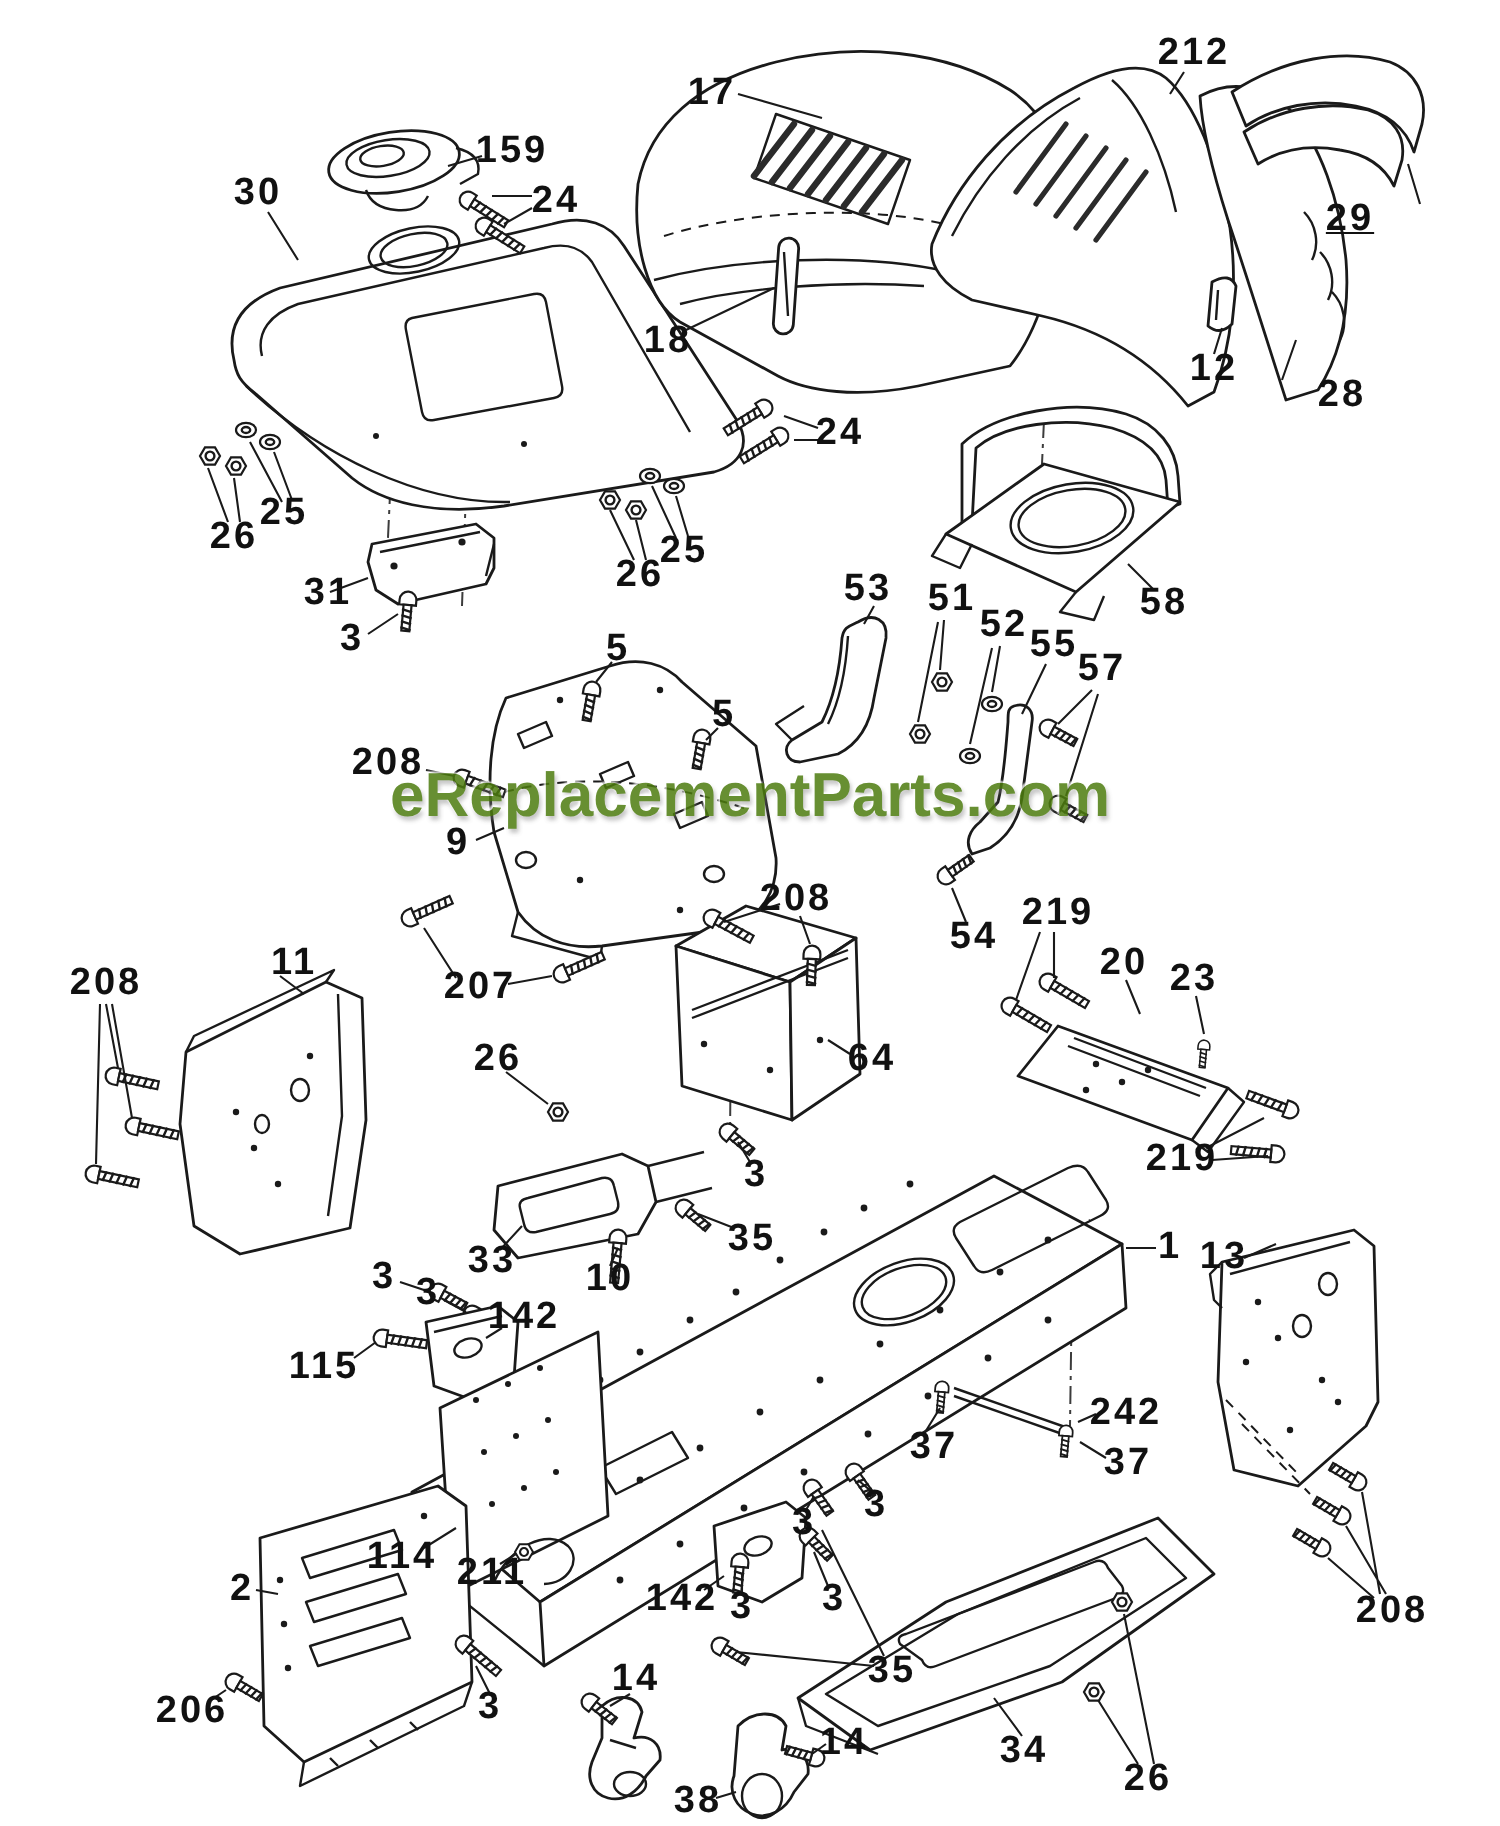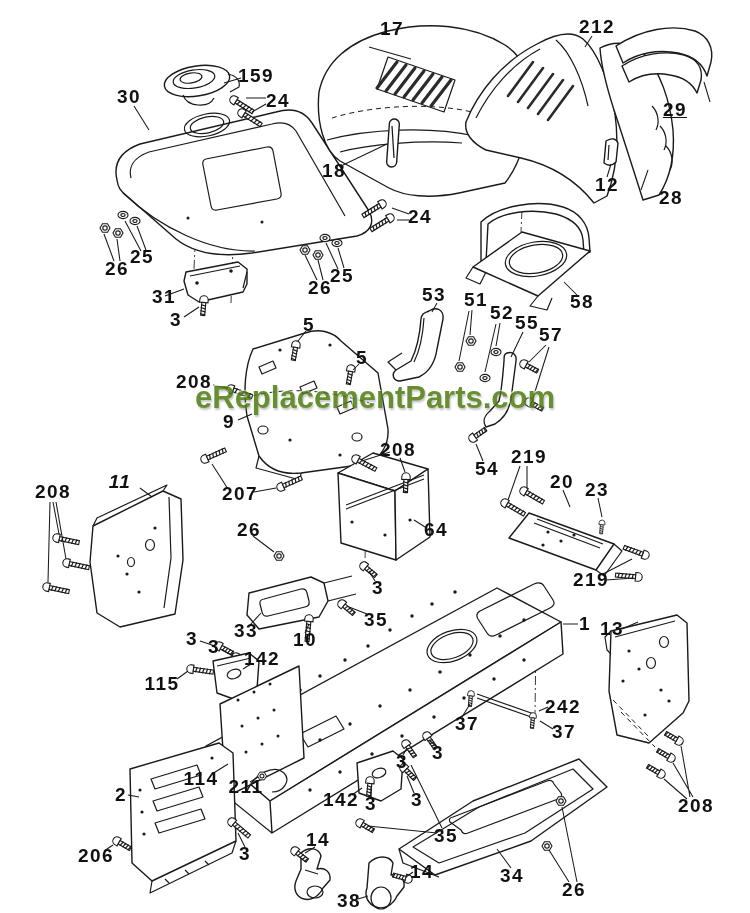--- a/index.html
+++ b/index.html
@@ -392,21 +392,21 @@
         M437,833 L368,826 M442,828 L411,765 M315,847 L305,853 M245,847 L238,833
         M104,851 L113,845 M413,872 L406,877 M511,868 L497,849
         M569,882 L549,850 M577,882 L562,807 M358,899 L368,896"></path>
     </g>
   </svg>
 
   <div id="watermark">eReplacementParts.com</div>
 
   <div id="callout-layer">
       <div class="callout" style="left: 597px; top: 27px;">212</div>
-      <div class="callout" style="left: 356px; top: 29px; margin-left: 36px;">17</div>
+      <div class="callout" style="left: 356px; top: 47px;">17</div>
       <div class="callout" style="left: 256px; top: 76px;">159</div>
       <div class="callout" style="left: 129px; top: 97px;">30</div>
       <div class="callout" style="left: 278px; top: 101px;">24</div>
       <div class="callout" style="left: 675px; top: 110px; text-decoration: underline;">29</div>
       <div class="callout" style="left: 334px; top: 171px;">18</div>
       <div class="callout" style="left: 607px; top: 185px;">12</div>
       <div class="callout" style="left: 671px; top: 198px;">28</div>
       <div class="callout" style="left: 420px; top: 217px;">24</div>
       <div class="callout" style="left: 142px; top: 257px;">25</div>
       <div class="callout" style="left: 117px; top: 269px;">26</div>
@@ -420,21 +420,21 @@
       <div class="callout" style="left: 176px; top: 320px;">3</div>
       <div class="callout" style="left: 527px; top: 323px;">55</div>
       <div class="callout" style="left: 309px; top: 325px;">5</div>
       <div class="callout" style="left: 551px; top: 335px;">57</div>
       <div class="callout" style="left: 362px; top: 358px;">5</div>
       <div class="callout" style="left: 194px; top: 382px;">208</div>
       <div class="callout" style="left: 229px; top: 422px;">9</div>
       <div class="callout" style="left: 398px; top: 450px;">208</div>
       <div class="callout" style="left: 529px; top: 457px;">219</div>
       <div class="callout" style="left: 487px; top: 469px;">54</div>
-      <div class="callout" style="left: 120px; top: 482px; font-style: italic;">11</div>
+      <div class="callout" style="left: 147px; top: 482px;">11</div>
       <div class="callout" style="left: 562px; top: 482px;">20</div>
       <div class="callout" style="left: 597px; top: 490px;">23</div>
       <div class="callout" style="left: 53px; top: 492px;">208</div>
       <div class="callout" style="left: 240px; top: 494px;">207</div>
       <div class="callout" style="left: 249px; top: 530px;">26</div>
       <div class="callout" style="left: 436px; top: 530px;">64</div>
       <div class="callout" style="left: 591px; top: 580px;">219</div>
       <div class="callout" style="left: 378px; top: 588px;">3</div>
       <div class="callout" style="left: 376px; top: 620px;">35</div>
       <div class="callout" style="left: 585px; top: 624px;">1</div>

